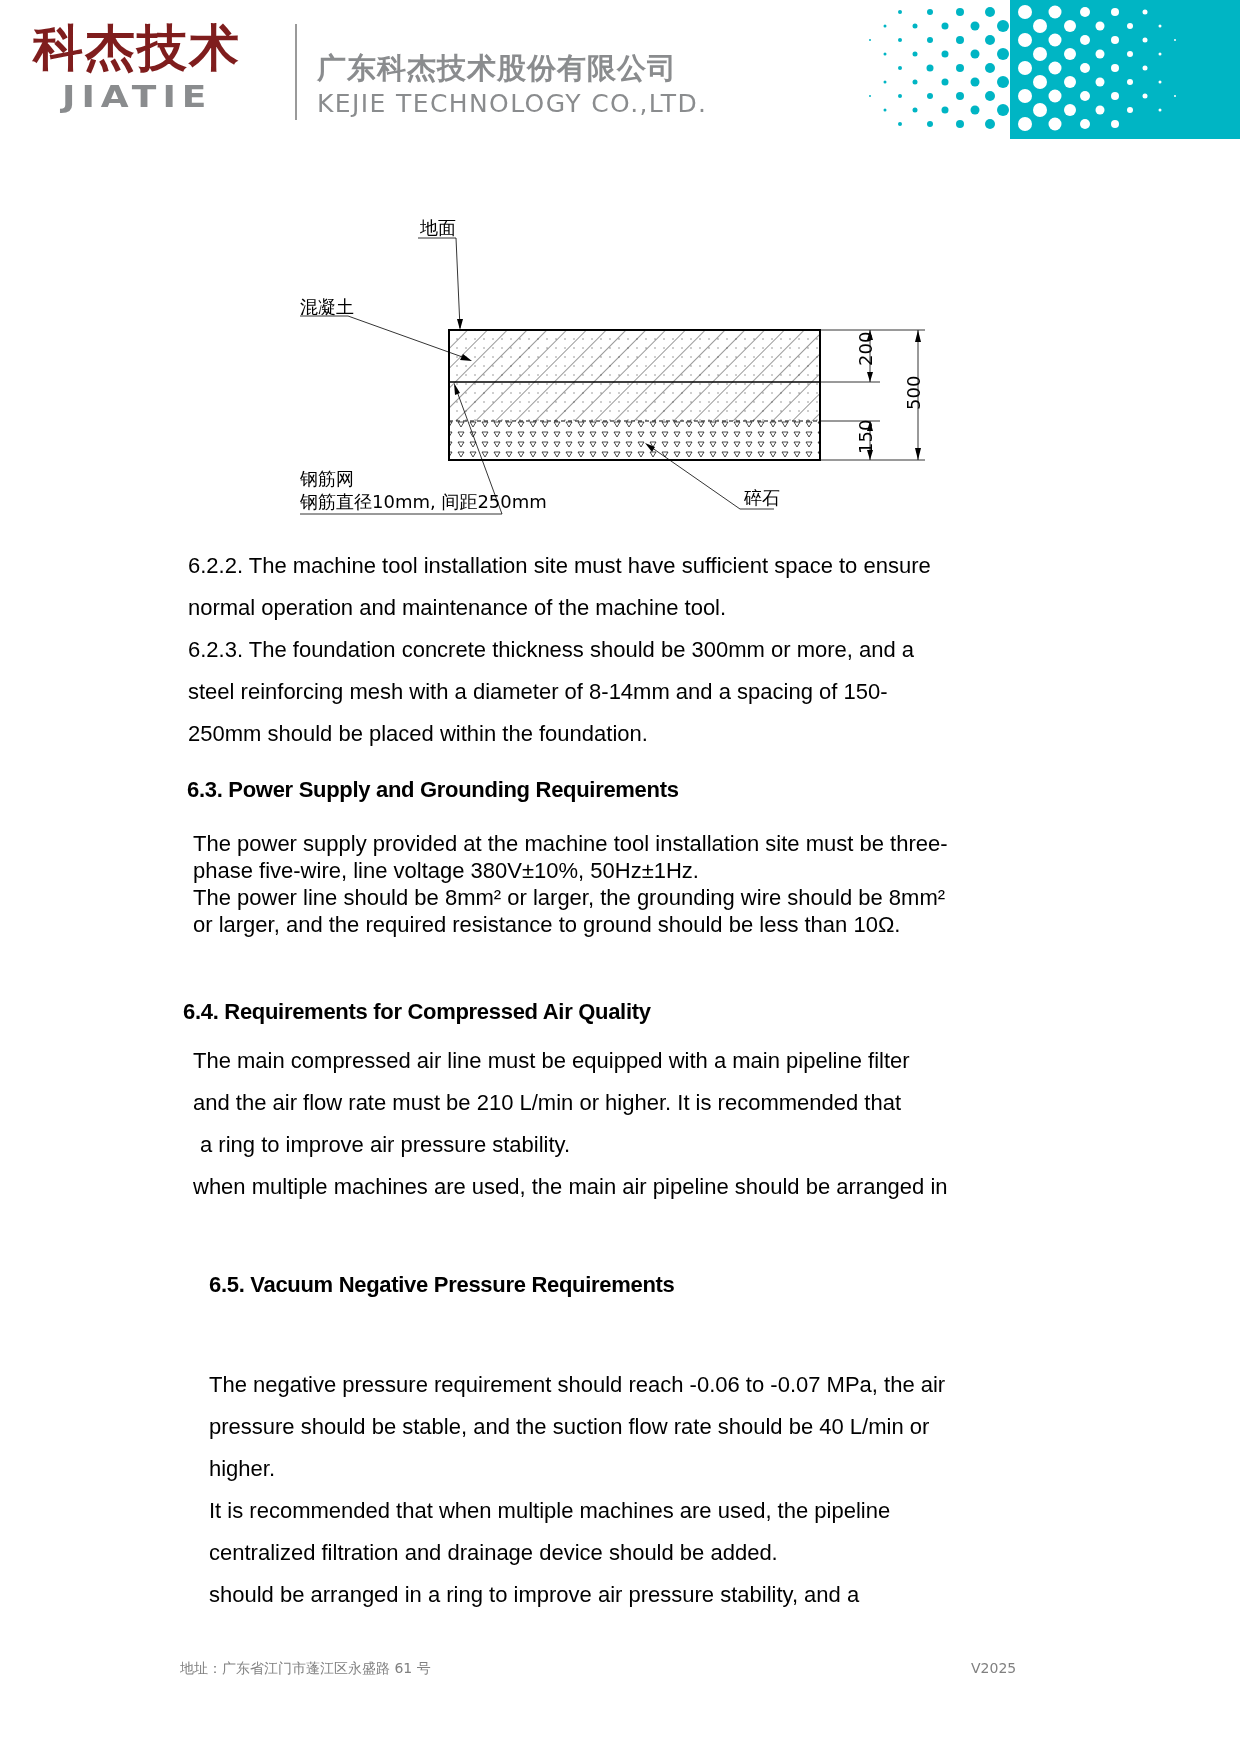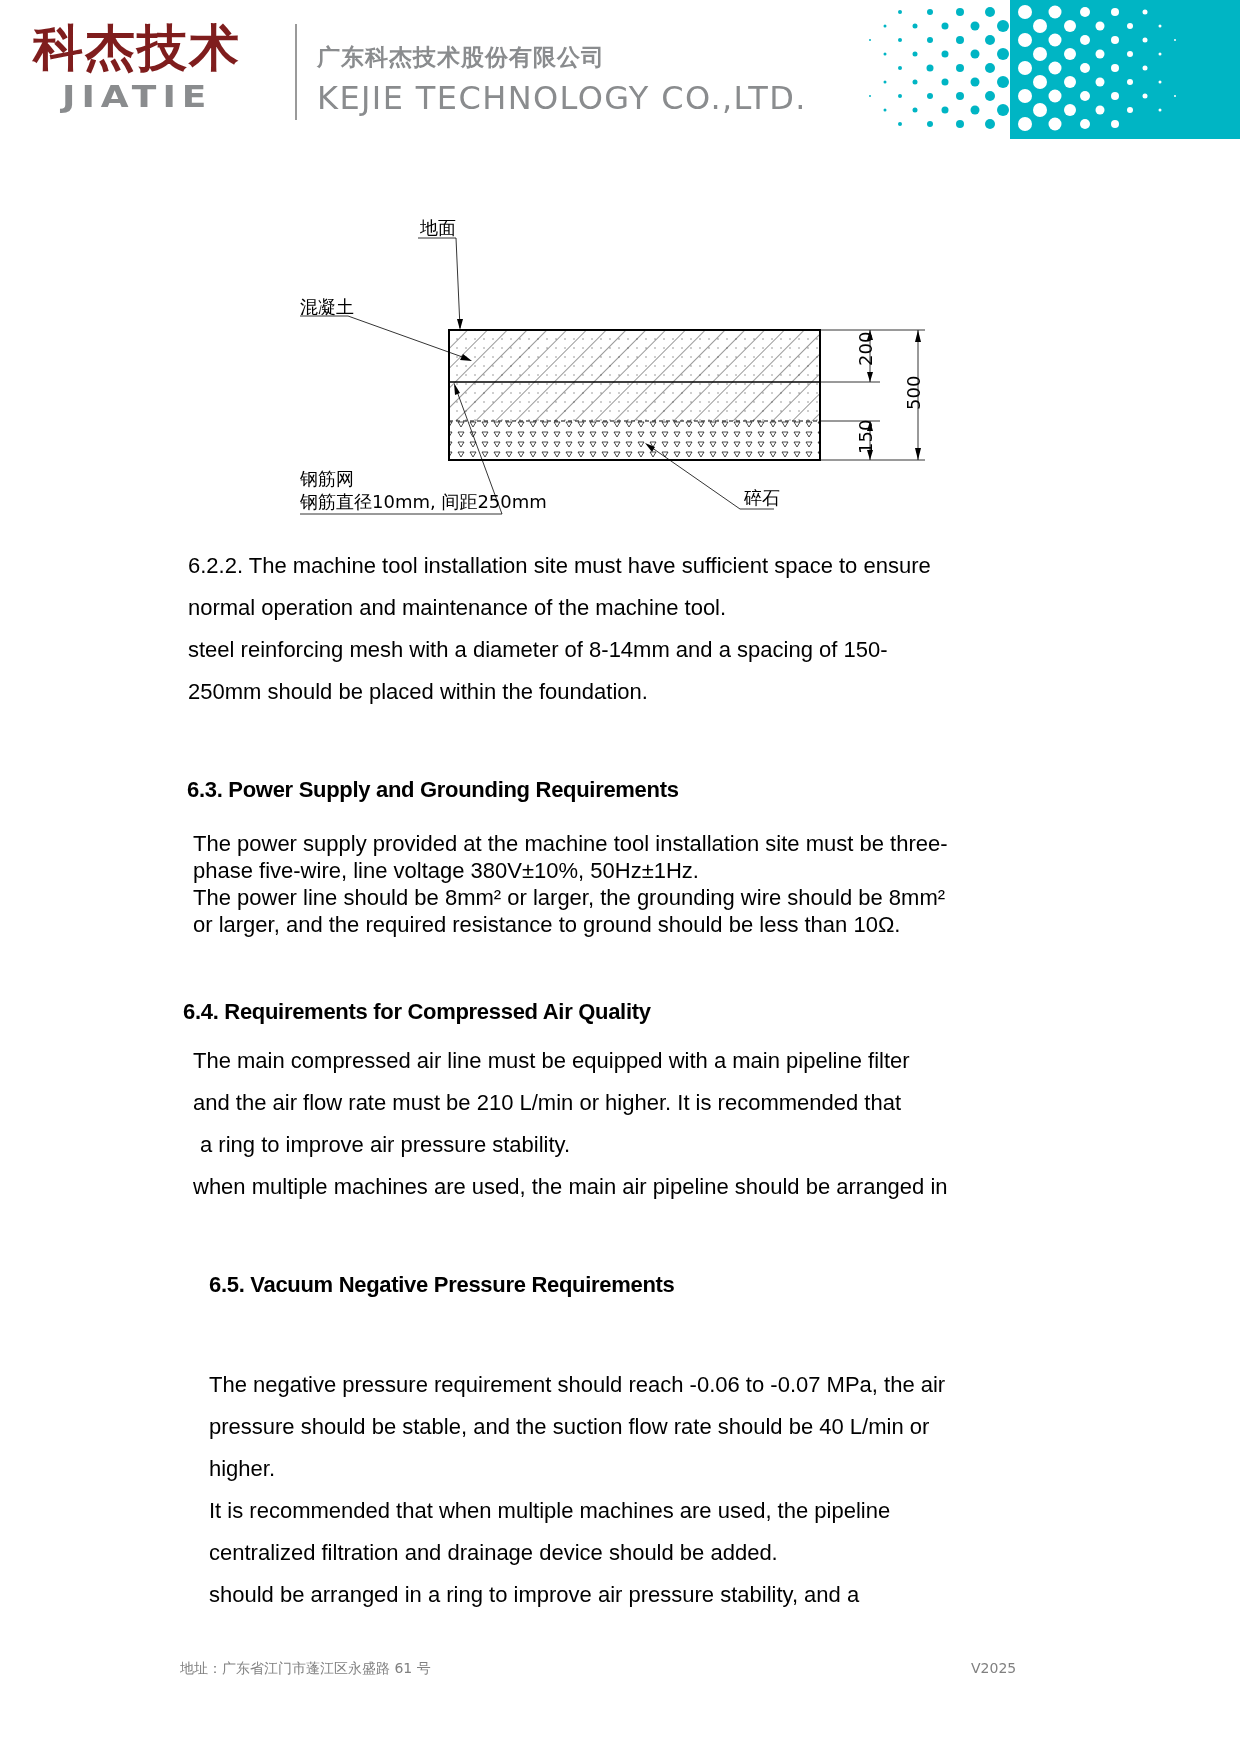--- a/index.html
+++ b/index.html
@@ -3,22 +3,22 @@
 <meta charset="utf-8">
 <style>
   html, body { margin: 0; padding: 0; background: #ffffff; }
   body { width: 1240px; height: 1754px; position: relative; overflow: hidden; font-family: "Liberation Sans", sans-serif; color: #000; }
   .abs { position: absolute; }
 
   
   .logo-cn { left: 33px; top: 18px; font-family: "DejaVu Sans", sans-serif; font-weight: bold; font-size: 50px; letter-spacing: 2px; color: #7f1d1d; line-height: 60px; }
   .logo-en { left: 62px; top: 80px; font-family: "DejaVu Sans", sans-serif; font-weight: bold; font-size: 36px; letter-spacing: 6px; color: #8a8c8e; line-height: 40px; transform: scaleY(0.85); transform-origin: left top; }
   .hdr-divider { left: 295px; top: 24px; width: 2px; height: 96px; background: #9a9a9a; }
-  .company-cn { left: 317px; top: 40px; font-family: "DejaVu Sans", sans-serif; font-weight: bold; font-size: 23px; color: #8a8c8e; letter-spacing: 1px; line-height: 34px; text-align: right; }
-  .company-en { left: 317px; top: 84px; font-family: "DejaVu Sans", sans-serif; font-size: 32px; color: #8a8c8e; letter-spacing: 1.4px; line-height: 28px; }
+  .company-cn { left: 317px; top: 51px; font-family: "DejaVu Sans", sans-serif; font-weight: bold; font-size: 29px; color: #8a8c8e; letter-spacing: 1px; line-height: 34px; text-align: right; }
+  .company-en { left: 317px; top: 90px; font-family: "DejaVu Sans", sans-serif; font-size: 25px; color: #8a8c8e; letter-spacing: 1.4px; line-height: 28px; }
   .halftone { left: 860px; top: 0; width: 380px; height: 139px; }
 
   
   .diagram { left: 300px; top: 200px; width: 660px; height: 340px; }
   .cad { font-family: "DejaVu Sans", sans-serif; font-size: 18px; fill: #000; }
 
   
   .para { font-size: 22px; line-height: 42px; color: #000; }
   .para-tight { font-size: 22px; line-height: 27px; color: #000; }
   .heading { font-size: 22px; font-weight: bold; line-height: 30px; letter-spacing: -0.3px; }
@@ -194,20 +194,21 @@
   <line x1="440" y1="309" x2="474" y2="309" stroke="#000" stroke-width="0.8"></line>
   <line x1="440" y1="309" x2="348" y2="245" stroke="#000" stroke-width="0.8"></line>
   <path d="M345 243 l10 4 l-3 5 z" fill="#000"></path>
 </svg>
 
 <div class="abs para" style="left:188px; top:545px;">
   <span class="line">6.2.2. The machine tool installation site must have sufficient space to ensure</span>
   <span class="line">normal operation and maintenance of the machine tool.</span>
 </div>
 <div class="abs para" style="left:188px; top:629px;">
+  <span class="line">6.2.3. The foundation concrete thickness should be 300mm or more, and a</span>
   <span class="line">steel reinforcing mesh with a diameter of 8-14mm and a spacing of 150-</span>
   <span class="line">250mm should be placed within the foundation.</span>
 </div>
 
 <div class="abs heading" style="left:187px; top:775px;">6.3. Power Supply and Grounding Requirements</div>
 <div class="abs para-tight" style="left:193px; top:830px;">
   <span class="line">The power supply provided at the machine tool installation site must be three-</span>
   <span class="line">phase five-wire, line voltage 380V±10%, 50Hz±1Hz.</span>
   <span class="line">The power line should be 8mm² or larger, the grounding wire should be 8mm²</span>
   <span class="line">or larger, and the required resistance to ground should be less than 10Ω.</span>

